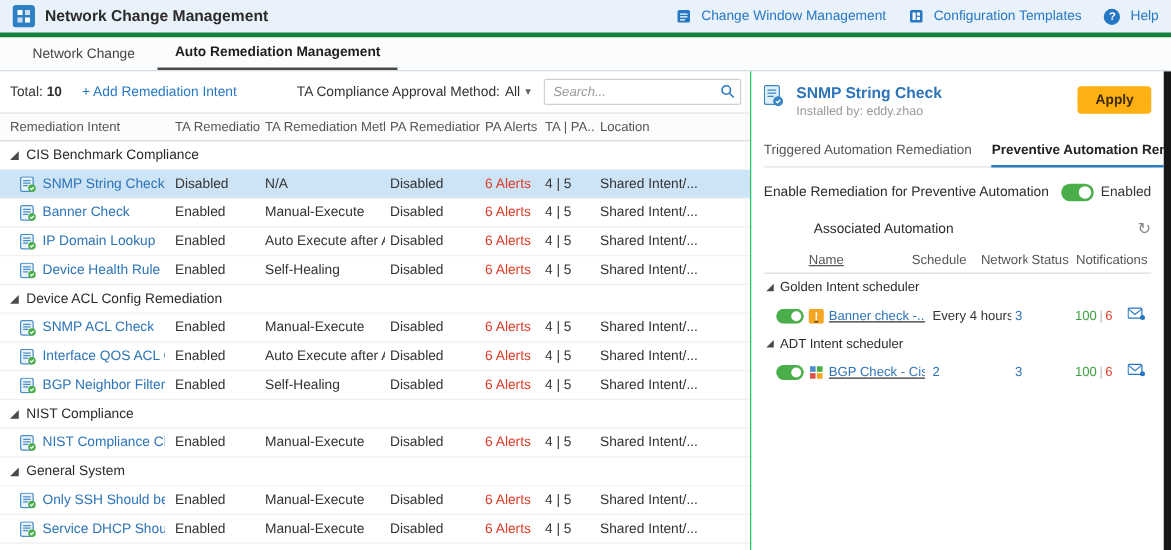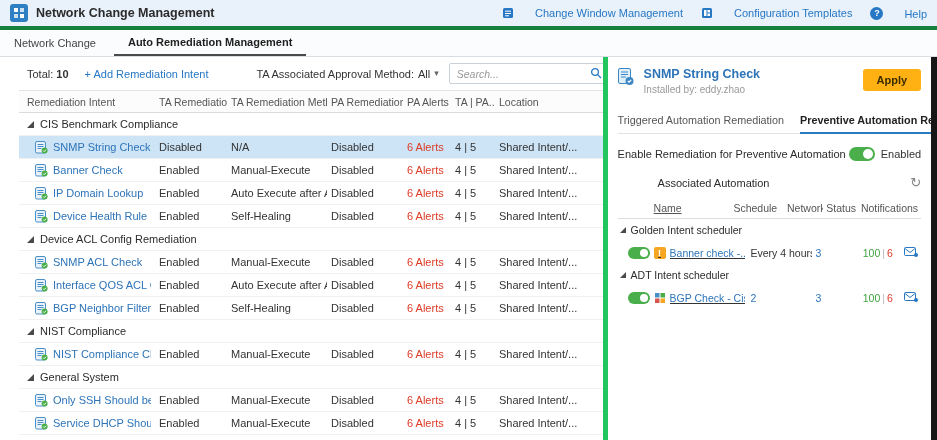--- a/index.html
+++ b/index.html
@@ -5,31 +5,31 @@
   * { box-sizing: border-box; margin: 0; padding: 0; }
   html,body { width:937px; height:440px; }
   body { font-family:"Liberation Sans","DejaVu Sans",sans-serif; font-size:11px; color:#333; background:#fff; }
   .app { width:937px; height:440px; display:flex; flex-direction:column; overflow:hidden; position:relative; background:#fff; }
 
   
   .topbar { height:30px; background:#e9f1fa; border-bottom:4px solid #15803d; display:flex; align-items:center; justify-content:space-between; padding:0 10px; flex:0 0 auto; }
   .topbar-left { display:flex; align-items:center; gap:8px; }
   .app-title { font-size:12.5px; font-weight:bold; color:#2b2b2b; }
   .topbar-right { display:flex; align-items:center; gap:18px; }
-  .toplink { display:flex; align-items:flex-end; gap:21px; color:#2778c4; font-size:11px; cursor:pointer; text-decoration:none; }
+  .toplink { display:flex; align-items:center; gap:8px; color:#2778c4; font-size:11px; cursor:pointer; text-decoration:none; }
   .help-circle { width:13px; height:13px; border-radius:50%; background:#2778c4; color:#fff; font-size:9px; font-weight:bold; display:inline-flex; align-items:center; justify-content:center; }
 
   
-  .tabbar { height:27px; background:#fbfcfd; border-bottom:1px solid #d9dee3; display:flex; align-items:stretch; padding-left:0; gap:4px; flex:0 0 auto; }
+  .tabbar { height:27px; background:#fbfcfd; border-bottom:1px solid #d9dee3; display:flex; align-items:stretch; padding-left:12px; gap:4px; flex:0 0 auto; }
   .tab { display:flex; align-items:center; padding:0 14px; font-size:11px; color:#444; cursor:pointer; }
   .tab.active { color:#1f1f1f; font-weight:bold; border-bottom:2px solid #4a4a4a; }
 
   
   .main { flex:1; display:flex; overflow:hidden; }
-  .left { width:601px; border-right:5px solid #22c55e; display:flex; flex-direction:column; overflow:hidden;margin-left:19px; }
+  .left { width:601px; border-right:1px solid #22c55e; display:flex; flex-direction:column; overflow:hidden; }
   .right { width:330px; position:relative; overflow:hidden; padding:10px 10px 0 10px; }
   .edge { width:6px; background:#161616; }
 
   
   .toolbar { height:33px; display:flex; align-items:center; padding:0 8px; flex:0 0 auto; }
   .total { white-space:nowrap; }
   .total b { font-weight:bold; }
   .add-link { color:#2778c4; margin-left:16px; cursor:pointer; text-decoration:none; white-space:nowrap; }
   .filter { margin-left:48px; display:flex; align-items:center; gap:4px; cursor:pointer; white-space:nowrap; color:#333; }
   .caret { color:#666; font-size:9px; line-height:1; }
@@ -134,21 +134,21 @@
   </nav>
 
   <div class="main">
 
     <section class="left">
 
       <div class="toolbar">
         <span class="total"><span>Total:</span>&nbsp;<b>10</b></span>
         <a class="add-link">+ Add Remediation Intent</a>
         <div class="filter">
-          <span>TA Associated Approval Method:</span>
+          <span>TA Compliance Approval Method:</span>
           <span class="filter-val">All</span>
           <span class="caret">▾</span>
         </div>
         <div class="search">
           <input placeholder="Search..." style="">
           <span class="mag icon">
             <svg width="12" height="12">
                 <circle cx="5" cy="5" r="3.4" fill="none" stroke="#2778c4" stroke-width="1.3"></circle>
                 <path d="M7.6 7.6L11 11" stroke="#2778c4" stroke-width="1.3"></path>
               </svg>

